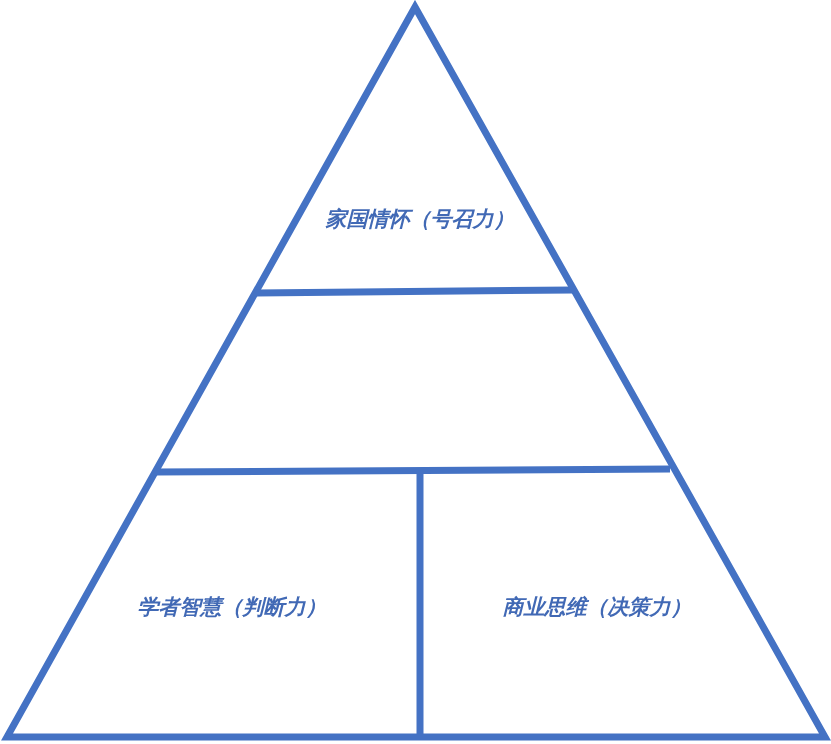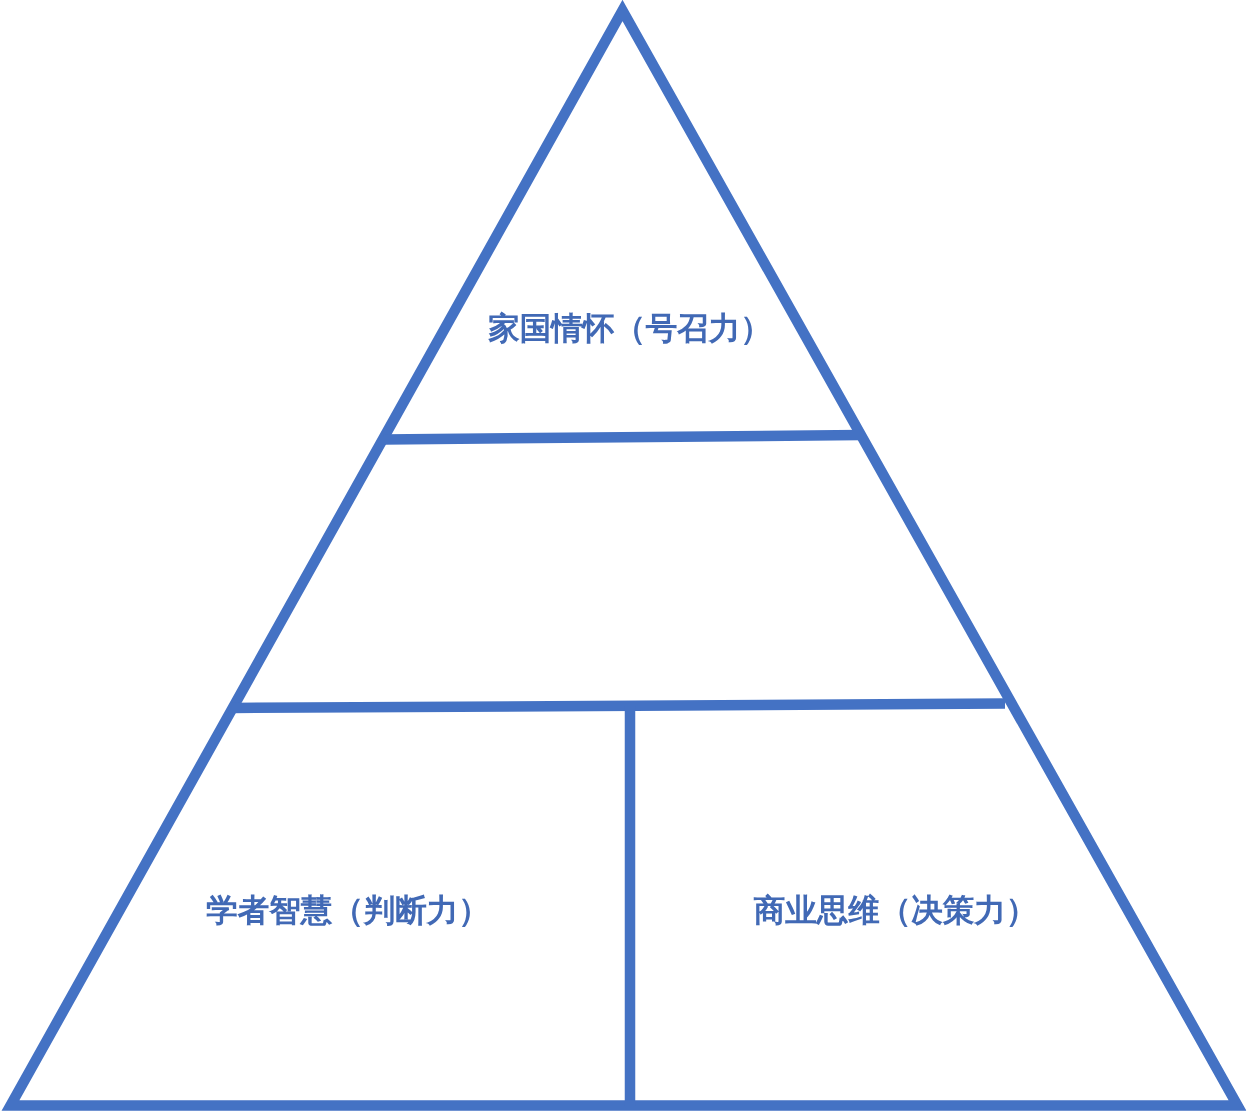--- a/index.html
+++ b/index.html
@@ -1,16 +1,16 @@
 <!DOCTYPE html>
 <html><head>
 <meta charset="utf-8">
 <style>
   html, body { margin: 0; padding: 0; background: #ffffff; }
-  .canvas { position: relative; width: 831px; height: 744px; overflow: hidden; background: #ffffff; }
+  .canvas { position: relative; width: 831px; height: 744px; overflow: hidden; background: #ffffff; font-style: italic; }
   svg.shape { position: absolute; left: 0; top: 0; }
   .label {
     position: absolute;
     font-family: "DejaVu Sans", "Liberation Sans", sans-serif;
     font-weight: bold;
     font-size: 21px;
     color: #4169b5;
     white-space: nowrap;
     transform: translate(-50%, -50%);
     letter-spacing: 0px;

